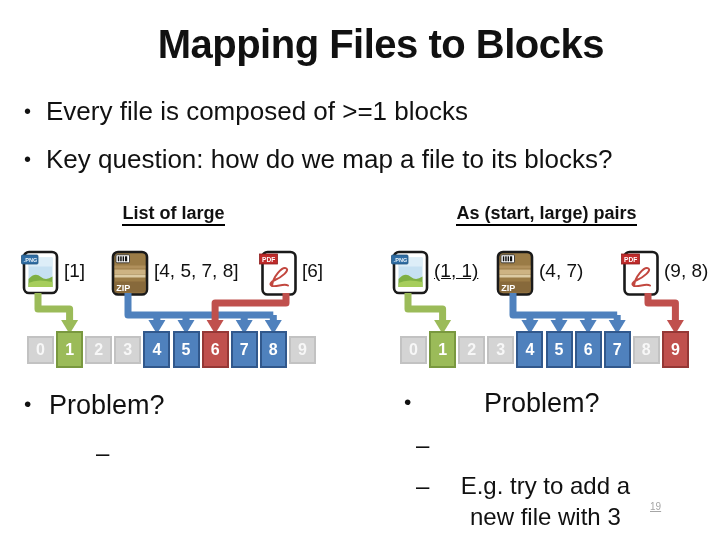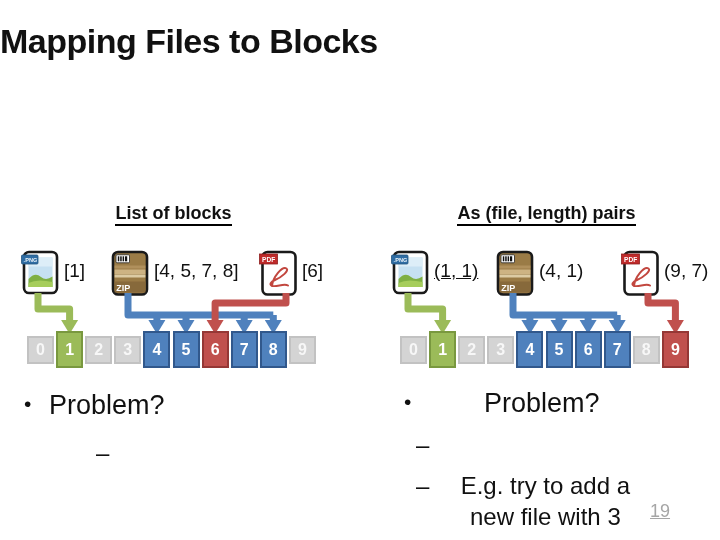--- a/index.html
+++ b/index.html
@@ -1,22 +1,22 @@
 <!DOCTYPE html>
 <html><head>
 <meta charset="utf-8">
 <style>
   html,body{margin:0;padding:0;background:#888;}
   .slide{
     position:relative;width:720px;height:540px;background:#ffffff;
     font-family:"Liberation Sans",sans-serif;color:#111;overflow:hidden;
   }
   .title{
-    position:absolute;left:0;top:22px;width:604px;text-align:left;
-    font-size:34px;font-weight:bold;letter-spacing:-0.5px;
+    position:absolute;left:0;top:22px;width:604px;text-align:right;
+    font-size:40px;font-weight:bold;letter-spacing:-0.5px;
   }
   .bullets{position:absolute;left:24px;top:96px;width:680px;}
   .bullet-row{position:relative;padding-left:22px;font-size:26px;margin-bottom:17px;line-height:1.2;}
   .bullet-row::before{content:"•";position:absolute;left:0;top:3px;font-size:20px;}
   .panel{position:absolute;top:198px;width:347px;height:186px;}
   #panel0{left:0;}
   #panel1{left:373px;}
   .panel-header{
     position:absolute;left:0;top:5px;width:100%;text-align:center;
     font-size:18px;font-weight:bold;
@@ -35,33 +35,37 @@
   .problem{position:absolute;font-size:27px;text-align:center;}
   .problem-heading{position:relative;padding-left:25px;}
   .problem-heading::before{content:"•";position:absolute;left:0;top:2px;font-size:21px;}
   .problem-sub{display:flex;font-size:24px;line-height:1.3;}
   .problem-sub .dash{flex:0 0 auto;margin-right:7px;}
   #problem0{left:24px;top:390px;}
   #problem0 .problem-sub{margin-left:72px;margin-top:16px;}
   #problem1{left:404px;top:388px;}
   #problem1 .problem-sub{margin-left:12px;margin-top:10px;}
   #problem1 .problem-sub .text{max-width:218px;}
-  .page-number{position:absolute;left:650px;top:501px;font-size:18px;color:#A6A6A6;text-decoration:underline;}
+  .page-number{position:absolute;left:650px;top:501px;font-size:10px;color:#A6A6A6;text-decoration:underline;}
 </style>
 </head>
 <body>
 
 <div class="slide">
 
   <div class="title">Mapping Files to Blocks</div>
 
+  <div class="bullets">
+    <div class="bullet-row">Every file is composed of &gt;=1 blocks</div>
+    <div class="bullet-row">Key question: how do we map a file to its blocks?</div>
+  </div>
 
   <div class="panel" id="panel0">
     <div class="panel-header">
-      <span>List of blocks</span>
+      <span>List of large</span>
     </div>
   <div class="file-icon" style="left: 20px; top: 52px;">
         <svg viewBox="0 0 38 46">
           <rect x="3" y="2" width="33" height="41" rx="5" fill="#fff" stroke="#1a1a1a" stroke-width="2.6"></rect>
           <rect x="7.5" y="7.5" width="24" height="29.5" fill="#C6E1F2"></rect>
           <rect x="7.5" y="7.5" width="24" height="9" fill="#DDEEf8"></rect>
           <path d="M7.5 29 Q14 21.5 20 27 Q25 31 31.5 26.5 L31.5 37 L7.5 37 Z" fill="#7FB043"></path>
           <path d="M7.5 33 Q16 28.5 31.5 32 L31.5 37 L7.5 37 Z" fill="#A6CD5B"></path>
           <rect x="0.5" y="5" width="16.5" height="9" rx="1" fill="#2F6DA4" stroke="#24567F" stroke-width="0.8"></rect>
           <text x="2.6" y="11.9" font-size="5.6" font-weight="bold" fill="#EAF3FA" font-family="Liberation Sans,sans-serif">.PNG</text>
@@ -135,21 +139,21 @@
         <polygon points="235.70000000000002,122 252.70000000000002,122 244.20000000000002,136" fill="#4F81BD"></polygon>
         <path d="M 273.3 117 V 123" stroke="#4F81BD" stroke-width="7" fill="none"></path>
         <polygon points="264.8,122 281.8,122 273.3,136" fill="#4F81BD"></polygon>
         <path d="M 286 95 V 105 H 215.10000000000002 V 123" fill="none" stroke="#C0504D" stroke-width="7" stroke-linejoin="round"></path>
         <polygon points="206.60000000000002,122 223.60000000000002,122 215.10000000000002,136" fill="#C0504D"></polygon>
       </svg>
     </div>
 
   <div class="panel" id="panel1">
     <div class="panel-header">
-      <span>As (file, length) pairs</span>
+      <span>As (start, large) pairs</span>
     </div>
   <div class="file-icon" style="left: 17px; top: 52px;">
         <svg viewBox="0 0 38 46">
           <rect x="3" y="2" width="33" height="41" rx="5" fill="#fff" stroke="#1a1a1a" stroke-width="2.6"></rect>
           <rect x="7.5" y="7.5" width="24" height="29.5" fill="#C6E1F2"></rect>
           <rect x="7.5" y="7.5" width="24" height="9" fill="#DDEEf8"></rect>
           <path d="M7.5 29 Q14 21.5 20 27 Q25 31 31.5 26.5 L31.5 37 L7.5 37 Z" fill="#7FB043"></path>
           <path d="M7.5 33 Q16 28.5 31.5 32 L31.5 37 L7.5 37 Z" fill="#A6CD5B"></path>
           <rect x="0.5" y="5" width="16.5" height="9" rx="1" fill="#2F6DA4" stroke="#24567F" stroke-width="0.8"></rect>
           <text x="2.6" y="11.9" font-size="5.6" font-weight="bold" fill="#EAF3FA" font-family="Liberation Sans,sans-serif">.PNG</text>
@@ -164,30 +168,30 @@
           <rect x="3.6" y="24.5" width="30.8" height="3" fill="#DCCBA4"></rect>
           <rect x="3.6" y="31.5" width="30.8" height="11" fill="#87693B"></rect>
           <rect x="5" y="4.8" width="13.5" height="8" rx="1" fill="#fff" stroke="#222" stroke-width="0.8"></rect>
           <rect x="6.8" y="6.3" width="1.5" height="5" fill="#111"></rect>
           <rect x="9.2" y="6.3" width="1.5" height="5" fill="#111"></rect>
           <rect x="11.6" y="6.3" width="1.5" height="5" fill="#111"></rect>
           <rect x="14" y="6.3" width="2.2" height="5" fill="#111"></rect>
           <text x="5.2" y="41" font-size="9" font-weight="bold" fill="#fff" font-family="Liberation Sans,sans-serif">ZIP</text>
         </svg>
       </div>
-      <div class="file-label" style="left: 166px;">(4, 1)</div>
+      <div class="file-label" style="left: 166px;">(4, 7)</div>
       <div class="file-icon" style="left: 247px; top: 52px;">
         <svg viewBox="0 0 38 46">
           <rect x="3.5" y="2" width="33" height="42.5" rx="5" fill="#fff" stroke="#1a1a1a" stroke-width="2.6"></rect>
           <path d="M13 36 C14 27 23 16 27.5 18.5 C30.5 20.5 23 27 16 30 C11.5 32 10 34.5 13 35.8 C17 37.5 25 33 29 35.5" fill="none" stroke="#C2473F" stroke-width="2" stroke-linecap="round"></path>
           <rect x="0.5" y="4" width="18" height="10" fill="#C02B2B" stroke="#8E1F1F" stroke-width="0.8"></rect>
           <text x="3" y="11.9" font-size="6.6" font-weight="bold" fill="#fff" font-family="Liberation Sans,sans-serif">PDF</text>
         </svg>
       </div>
-      <div class="file-label" style="left: 291px;">(9, 7)</div>
+      <div class="file-label" style="left: 291px;">(9, 8)</div>
       <div class="block gray" style="left: 27px; width: 27px;">
         <span>0</span>
       </div>
       <div class="block colored" style="left: 56.1px; width: 27px; background: rgb(155, 187, 89); border-color: rgb(121, 152, 63);">
         <span>1</span>
       </div>
       <div class="block gray" style="left: 85.2px; width: 27px;">
         <span>2</span>
       </div>
       <div class="block gray" style="left: 114.3px; width: 27px;">

